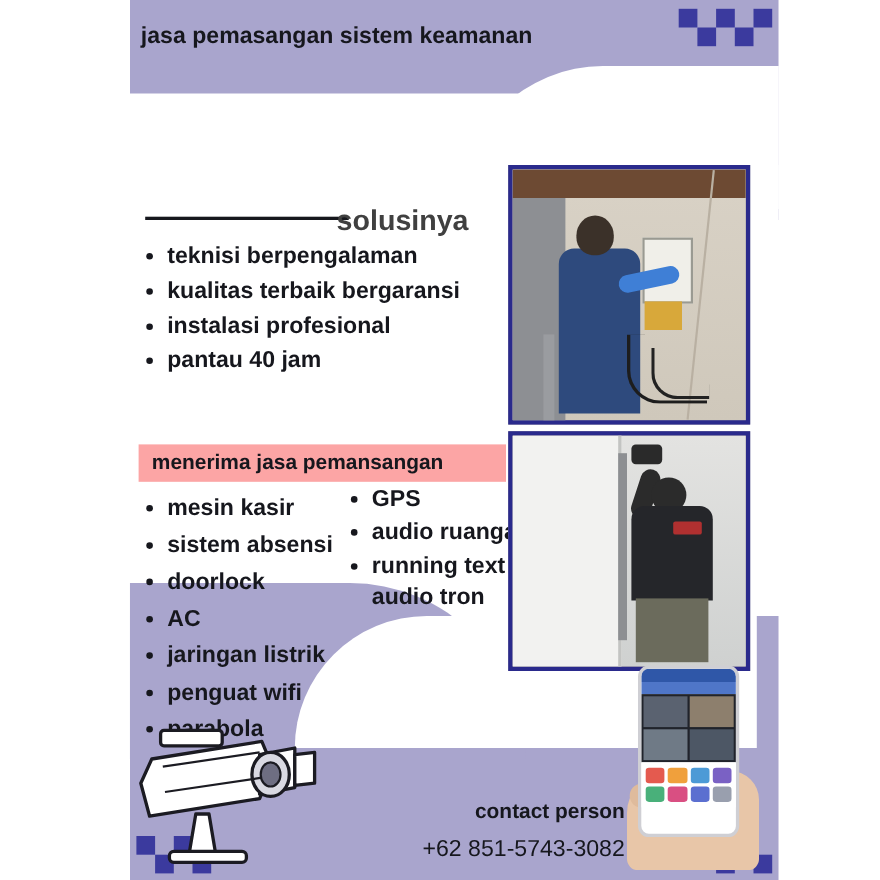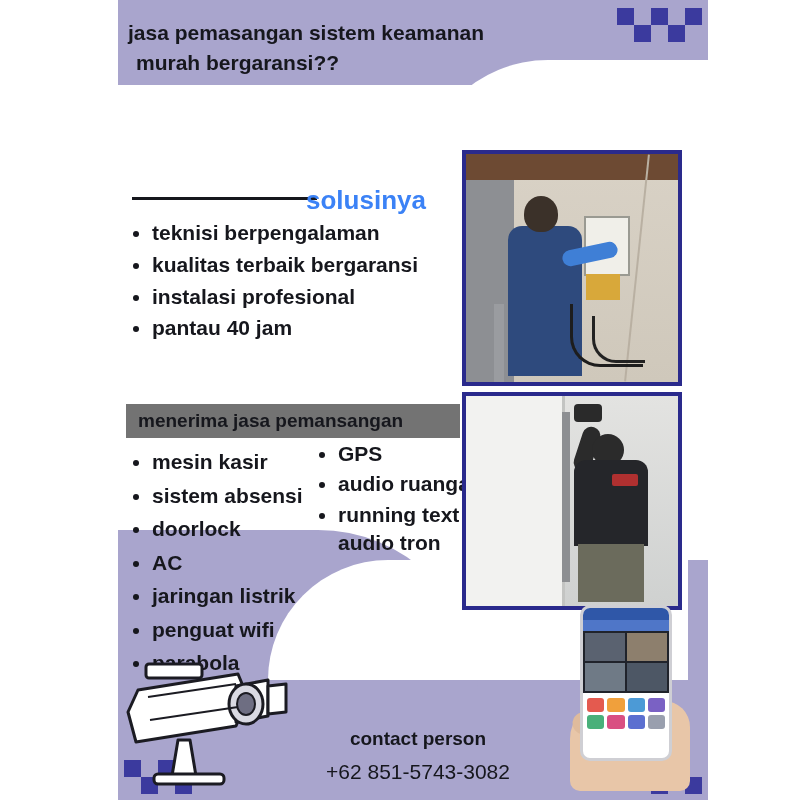--- a/index.html
+++ b/index.html
@@ -147,21 +147,21 @@
     background: #16171d;
     z-index: 21;
   }
   .solusinya {
     position: absolute;
     left: 188px;
     top: 185px;
     z-index: 21;
     font-size: 26px;
     font-weight: bold;
-    color: #3b82f6;
+    color: #404040;
   }
 
   ul.bullets {
     position: absolute;
     margin: 0;
     padding: 0 0 0 22px;
     z-index: 20;
     list-style: disc;
   }
   ul.bullets li {
@@ -177,21 +177,21 @@
     top: 218px;
     width: 330px;
   }
 
   .banner {
     position: absolute;
     left: 8px;
     top: 404px;
     width: 334px;
     height: 34px;
-    background: #737373;
+    background: #fca5a5;
     z-index: 20;
   }
   .banner span {
     display: block;
     padding: 6px 0 0 12px;
     font-size: 19px;
     font-weight: bold;
     color: #16171d;
   }
 
@@ -326,21 +326,21 @@
     background: #dfbb9c;
     border-radius: 12px;
     transform: rotate(-16deg);
   }
 
   .contact {
     position: absolute;
     left: 150px;
     bottom: 16px;
     width: 300px;
-    text-align: center;
+    text-align: right;
     z-index: 30;
   }
   .contact .label {
     font-size: 19px;
     font-weight: bold;
     color: #16171d;
     margin-bottom: 10px;
   }
   .contact .phone {
     font-size: 21px;
@@ -394,21 +394,20 @@
         <div class="on"></div>
         <div class="off"></div>
       <div class="off"></div>
         <div class="on"></div>
         <div class="off"></div>
         <div class="on"></div>
     </div>
 
     <div class="headline">
       <div class="l1">jasa pemasangan sistem keamanan</div>
-      <div class="l2">murah bergaransi??</div>
     </div>
 
     <div class="brand">
     </div>
     <div class="brand-rule"></div>
     <div class="solusinya">solusinya</div>
 
     <ul class="bullets" id="features-list">
       <li>teknisi berpengalaman</li>
       <li>kualitas terbaik bergaransi</li>

